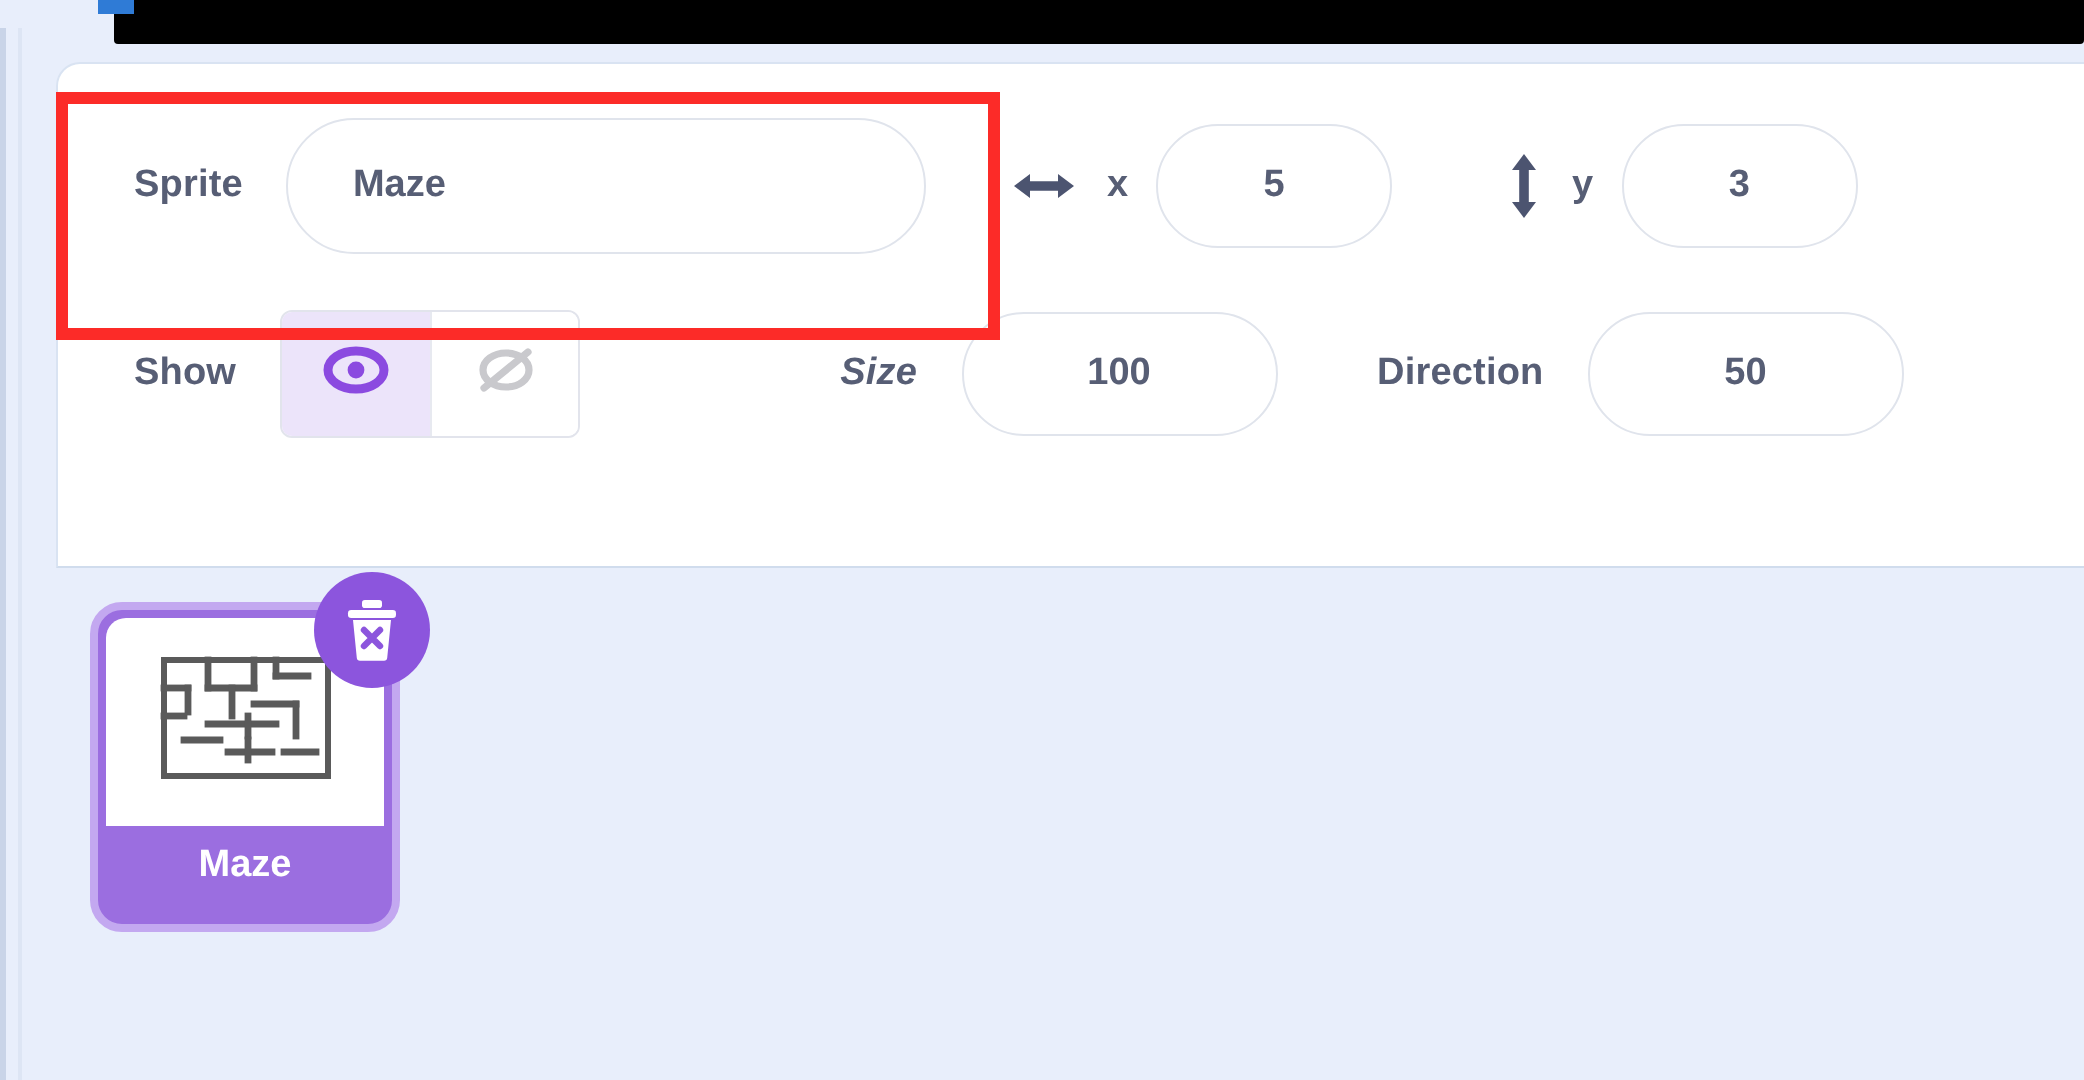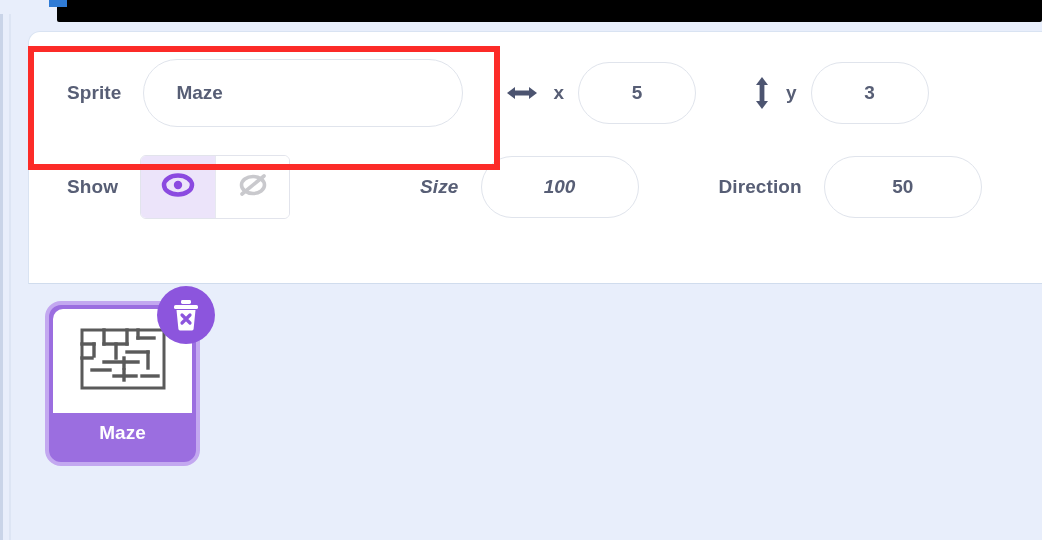--- a/index.html
+++ b/index.html
@@ -288,25 +288,25 @@
           <svg width="34" height="26" viewBox="0 0 34 26" aria-hidden="true">
             <ellipse cx="17" cy="13" rx="11.5" ry="8.5" fill="none" stroke="#c9c9cd" stroke-width="3.6"></ellipse>
             <line x1="6" y1="22" x2="28" y2="4" stroke="#c9c9cd" stroke-width="3.6" stroke-linecap="round"></line>
           </svg>
         </span>
       </div>
     </div>
 
     <span class="field-label" style="margin-left:130px;font-style:italic;">Size</span>
 
-    <div class="pill num-pill wide" style="margin-left:22px;font-style:italic;">
+    <div class="pill num-pill wide" style="margin-left:22px;">
       <span>100</span>
     </div>
 
-    <span class="field-label" style="margin-left:80px;">Direction</span>
+    <span class="field-label" style="margin-left:50px;">Direction</span>
 
     <div class="pill num-pill wide" style="margin-left:22px;">
       <span>50</span>
     </div>
   </div>
 </div>
 
 <div class="sprite-list">
 
   <div class="sprite-tile">

